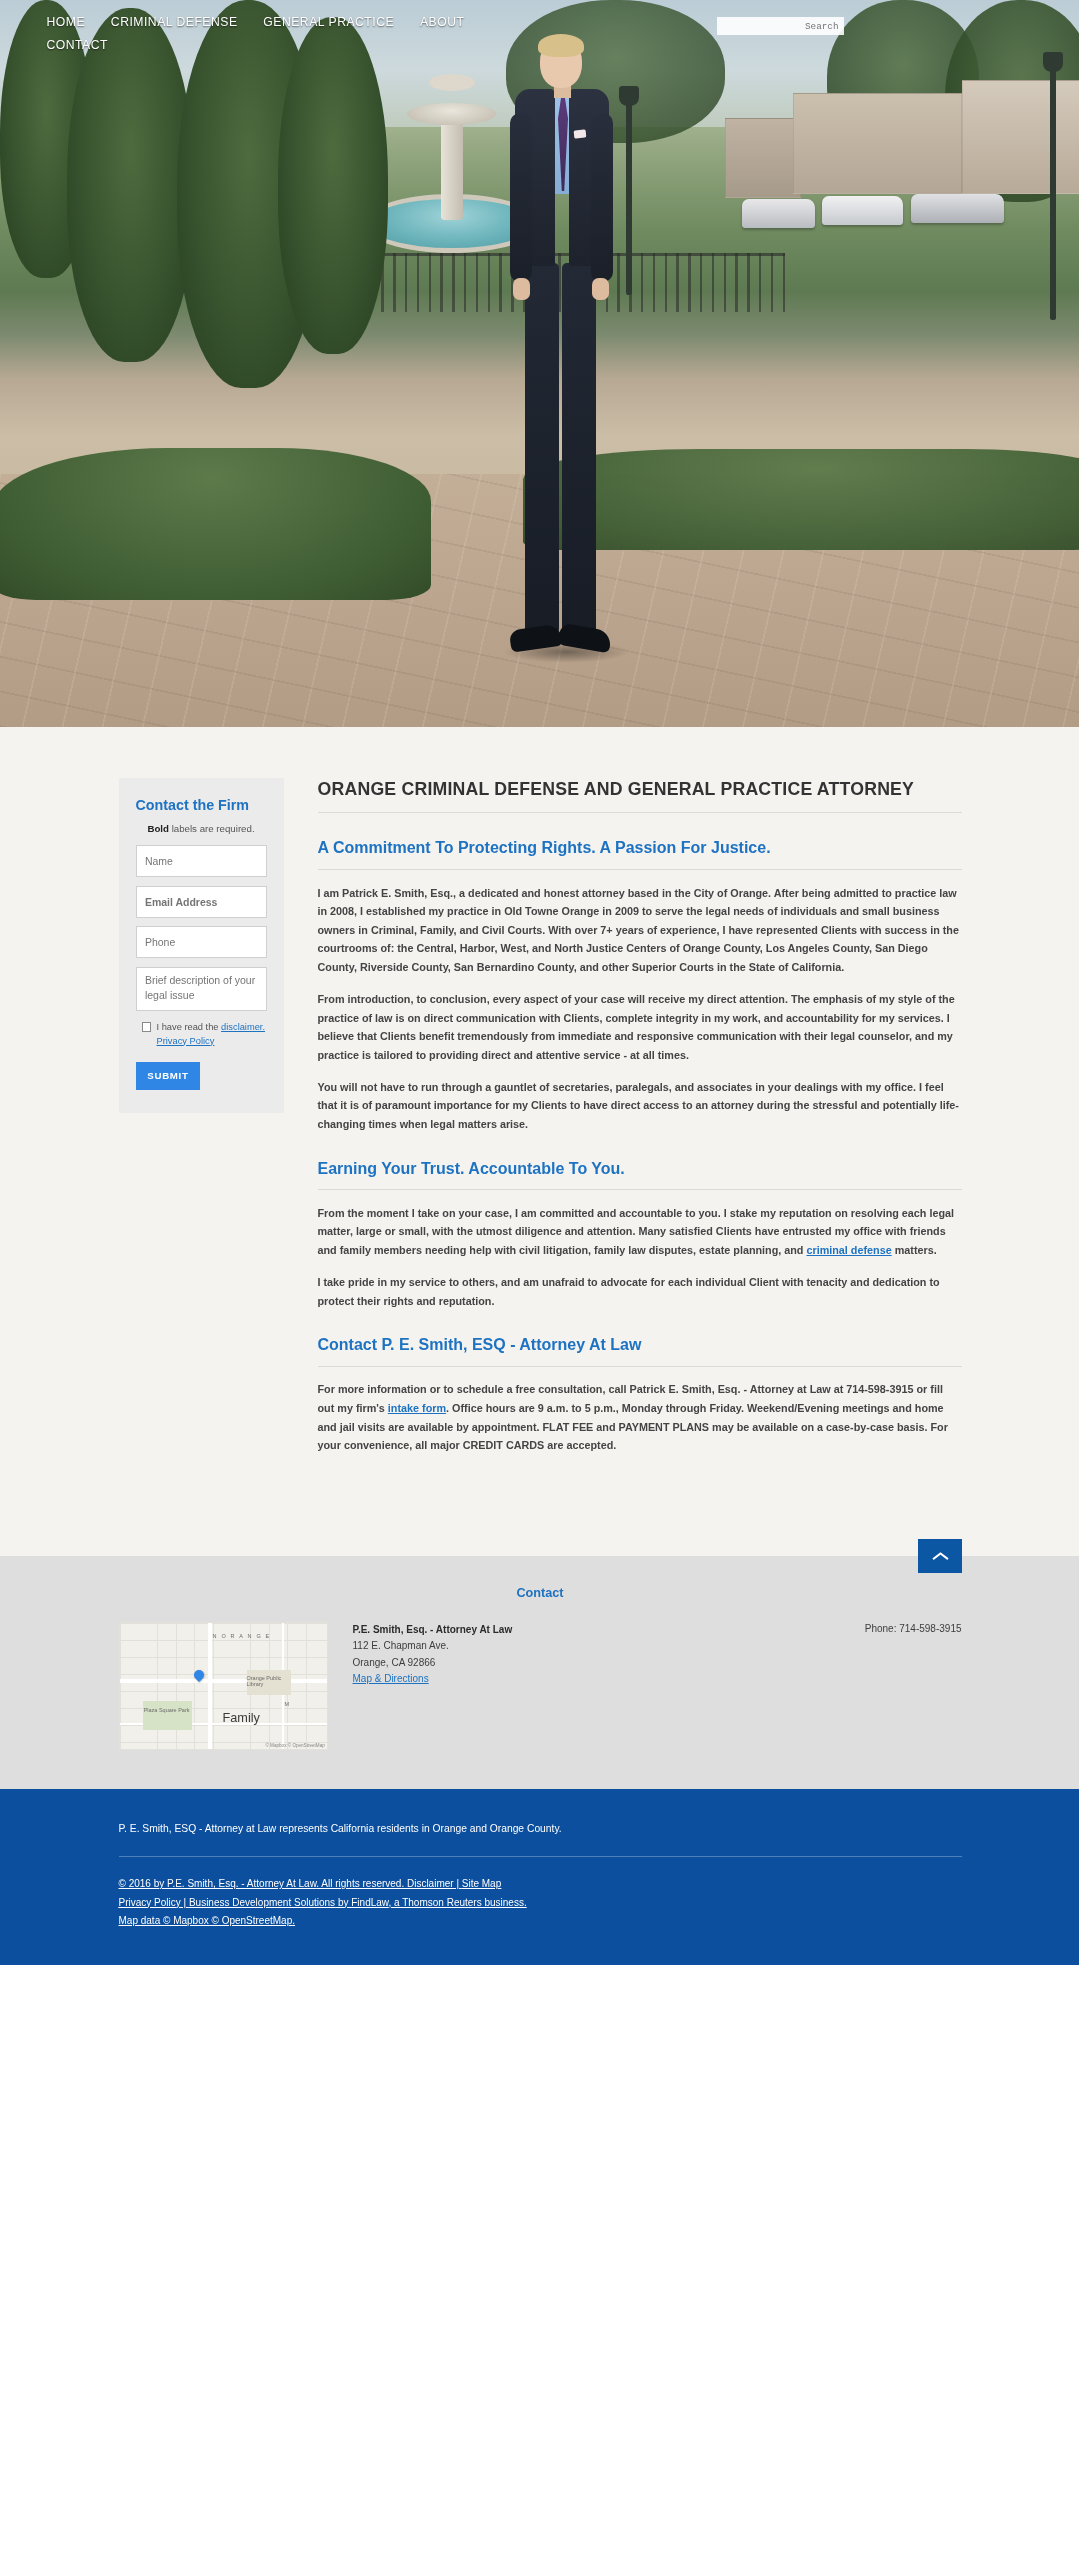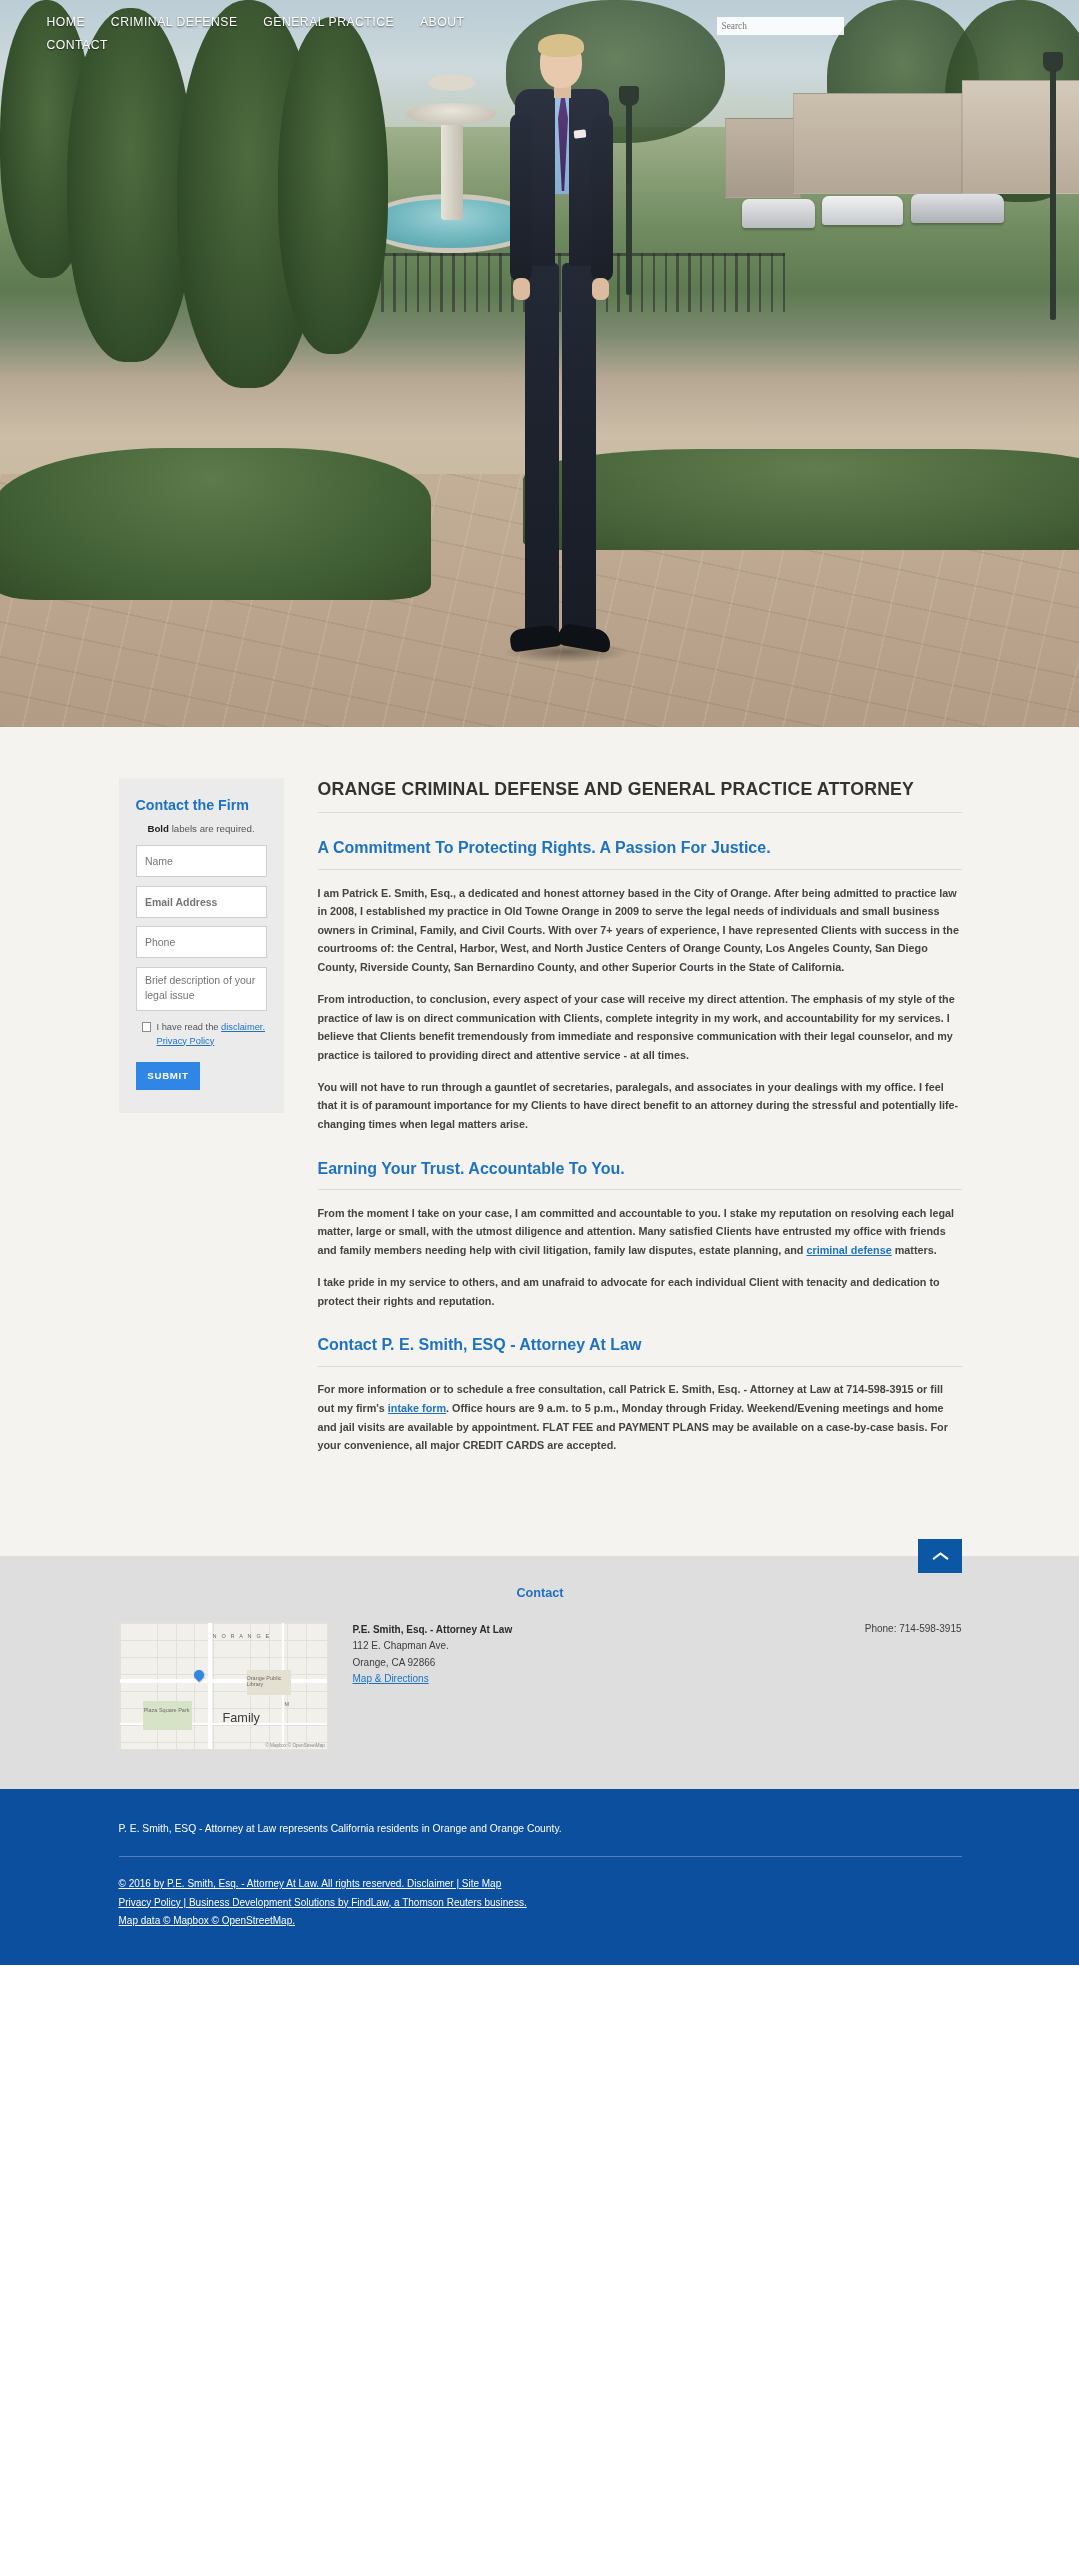--- a/index.html
+++ b/index.html
@@ -191,21 +191,22 @@
   .nav-list { list-style: none; margin: 0; padding: 0; max-width: 523px; }
   .nav-list li { display: inline-block; margin: 0 22px 8.4px 0; }
   .nav-list a {
     color: #ffffff; text-decoration: none; font-size: 12.2px; letter-spacing: 0.5px;
     text-shadow: 0 0.8px 1.7px rgba(0,0,0,.55);
   }
   .nav-search {
     position: absolute; right: 46px; top: 3.4px; width: 127px; height: 18.6px;
     background: rgba(255,255,255,.88); border: none; outline: none;
     font-size: 9.3px; color: #8d8d8d; padding: 0 5px;
-    font-family: Liberation Serif, serif;
+    font-family: Liberation Mono, monospace;
+    text-align: right;
   }
 
   
   .hero-title-wrap {
     position: absolute; left: 0; top: 342px; width: 1080px; text-align: center; z-index: 15;
   }
   .hero-title {
     margin: 0; color: #fff; font-size: 34px; font-weight: bold; letter-spacing: 0.4px;
     text-shadow: 0 1.7px 5px rgba(0,0,0,.6);
   }
@@ -422,21 +423,21 @@
         <button class="submit-btn">SUBMIT</button>
       </div>
     </div>
 
     <div class="content">
       <h1>ORANGE CRIMINAL DEFENSE AND GENERAL PRACTICE ATTORNEY</h1>
 
       <h2>A Commitment To Protecting Rights. A Passion For Justice.</h2>
       <p>I am Patrick E. Smith, Esq., a dedicated and honest attorney based in the City of Orange. After being admitted to practice law in 2008, I established my practice in Old Towne Orange in 2009 to serve the legal needs of individuals and small business owners in Criminal, Family, and Civil Courts.  With over 7+ years of experience, I have represented Clients with success in the courtrooms of: the Central, Harbor, West, and North Justice Centers of Orange County, Los Angeles County, San Diego County, Riverside County, San Bernardino County, and other Superior Courts in the State of California.</p>
       <p>From introduction, to conclusion, every aspect of your case will receive my direct attention. The emphasis of my style of the practice of law is on direct communication with Clients, complete integrity in my work, and accountability for my services. I believe that Clients benefit tremendously from immediate and responsive communication with their legal counselor, and my practice is tailored to providing direct and attentive service - at all times.</p>
-      <p>You will not have to run through a gauntlet of secretaries, paralegals, and associates in your dealings with my office. I feel that it is of paramount importance for my Clients to have direct benefit to an attorney during the stressful and potentially life-changing times when legal matters arise.</p>
+      <p>You will not have to run through a gauntlet of secretaries, paralegals, and associates in your dealings with my office. I feel that it is of paramount importance for my Clients to have direct access to an attorney during the stressful and potentially life-changing times when legal matters arise.</p>
 
       <h2>Earning Your Trust. Accountable To You.</h2>
       <p><span>From the moment I take on your case, I am committed and accountable to you. I stake my reputation on resolving each legal matter, large or small, with the utmost diligence and attention.  Many satisfied Clients  have entrusted my office with friends and family members needing help with civil litigation, family law disputes, estate planning, and </span><a href="#">criminal defense</a><span> matters.</span></p>
       <p>I take pride in my service to others, and am unafraid to advocate for each individual Client with tenacity and dedication to protect their rights and reputation.</p>
 
       <h2>Contact P. E. Smith, ESQ - Attorney At Law</h2>
       <p><span>For more information or to schedule a free consultation, call Patrick E. Smith, Esq. - Attorney at Law at 714-598-3915 or fill out my firm's </span><a href="#">intake form</a><span>. Office hours are 9 a.m. to 5 p.m., Monday through Friday. Weekend/Evening meetings and home and jail visits are available by appointment. FLAT FEE and PAYMENT PLANS may be available on a case-by-case basis. For your convenience, all major CREDIT CARDS are accepted.</span></p>
     </div>
   </div>
 </div>

